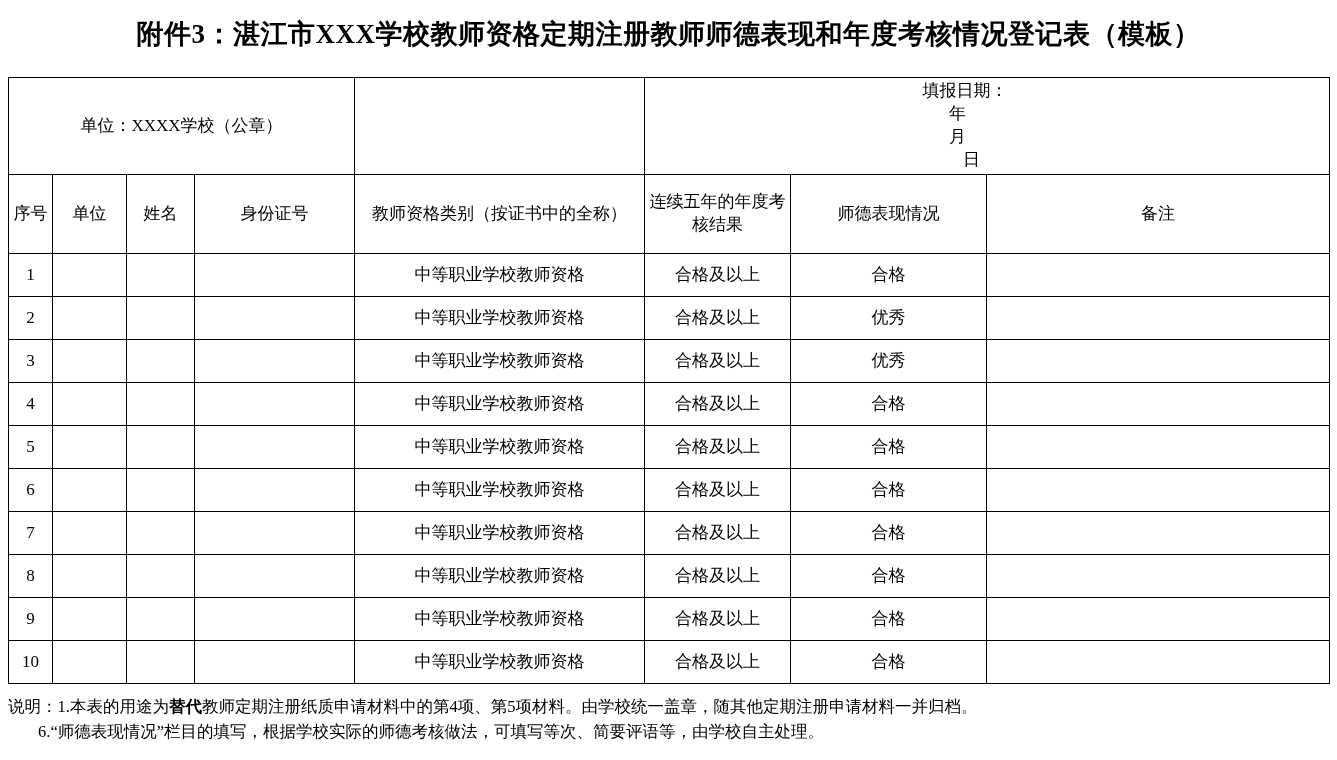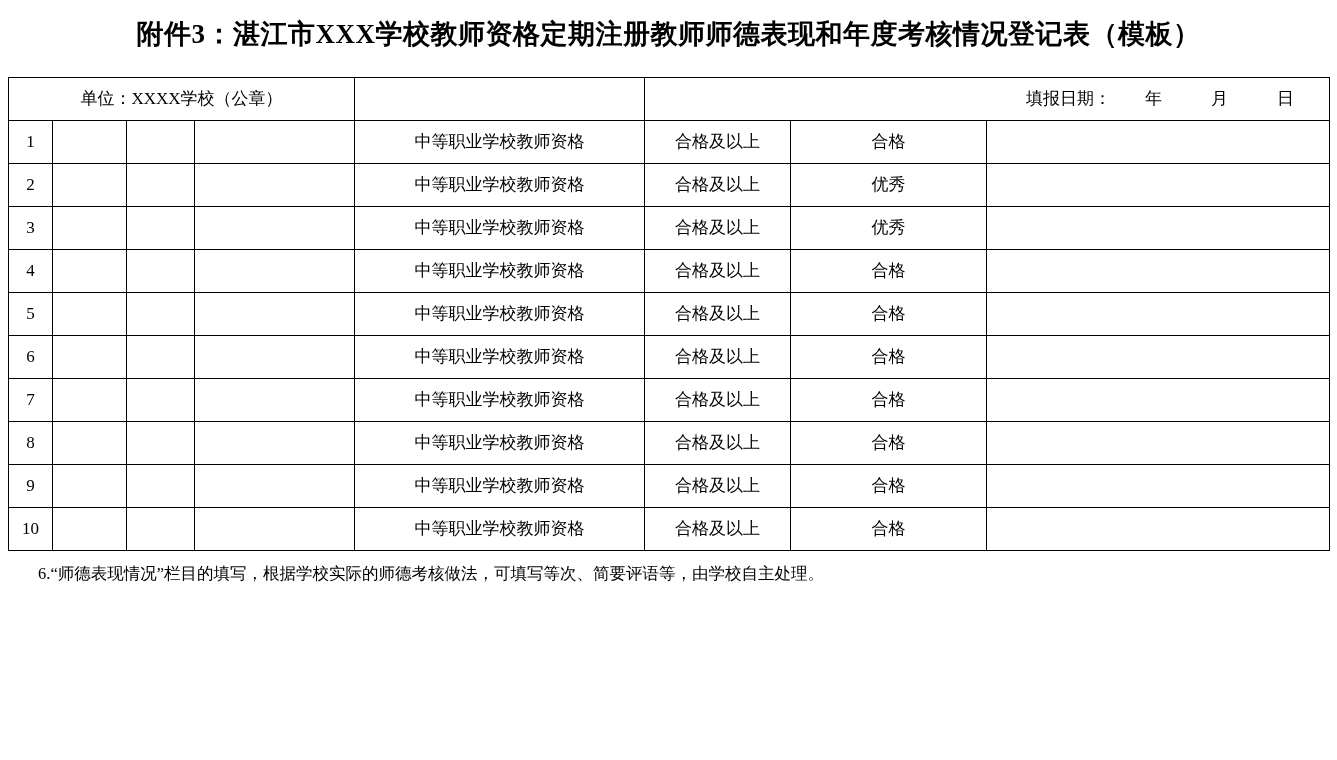--- a/index.html
+++ b/index.html
@@ -56,21 +56,22 @@
   }
   td.meta-right {
     text-align: left;
     padding-left: 0;
   }
   .fill-date {
     display: flex;
     align-items: center;
     justify-content: flex-end;
     padding-right: 18px;
-    gap: 8px;
+    gap: 0px;
+    flex-direction: column;
   }
   .fill-date .lbl { margin-right: 26px; }
   .fill-date .unit { display: inline-block; width: 58px; text-align: left; }
   .fill-date .unit.last { width: 30px; }
   td.hdr {
     height: 74px;
     font-size: 17.5px;
   }
   td.row-cell {
     height: 38px;
@@ -115,20 +116,30 @@
         <td class="meta meta-right" colspan="3">
           <div class="fill-date">
             <span class="lbl">填报日期：</span>
             <span class="unit">年</span>
             <span class="unit">月</span>
             <span class="unit last">日</span>
           </div>
         </td>
       </tr>
 
+      <tr>
+        <td class="hdr">序号</td>
+        <td class="hdr">单位</td>
+        <td class="hdr">姓名</td>
+        <td class="hdr">身份证号</td>
+        <td class="hdr">教师资格类别（按证书中的全称）</td>
+        <td class="hdr">连续五年的年度考核结果</td>
+        <td class="hdr">师德表现情况</td>
+        <td class="hdr">备注</td>
+      </tr>
 
       <tr>
         <td class="row-cell">1</td>
         <td class="row-cell"></td>
         <td class="row-cell"></td>
         <td class="row-cell"></td>
         <td class="row-cell">中等职业学校教师资格</td>
         <td class="row-cell">合格及以上</td>
         <td class="row-cell">合格</td>
         <td class="row-cell"></td>
@@ -220,16 +231,17 @@
         <td class="row-cell"></td>
         <td class="row-cell">中等职业学校教师资格</td>
         <td class="row-cell">合格及以上</td>
         <td class="row-cell">合格</td>
         <td class="row-cell"></td>
       </tr>
     </tbody>
   </table>
 
   <div class="notes">
+    <div class="line"><span>说明：1.本表的用途为</span><b>替代</b><span>教师定期注册纸质申请材料中的第4项、第5项材料。由学校统一盖章，随其他定期注册申请材料一并归档。</span></div>
     <div class="line indent">6.“师德表现情况”栏目的填写，根据学校实际的师德考核做法，可填写等次、简要评语等，由学校自主处理。</div>
   </div>
 
 </div>
 
 </body></html>

